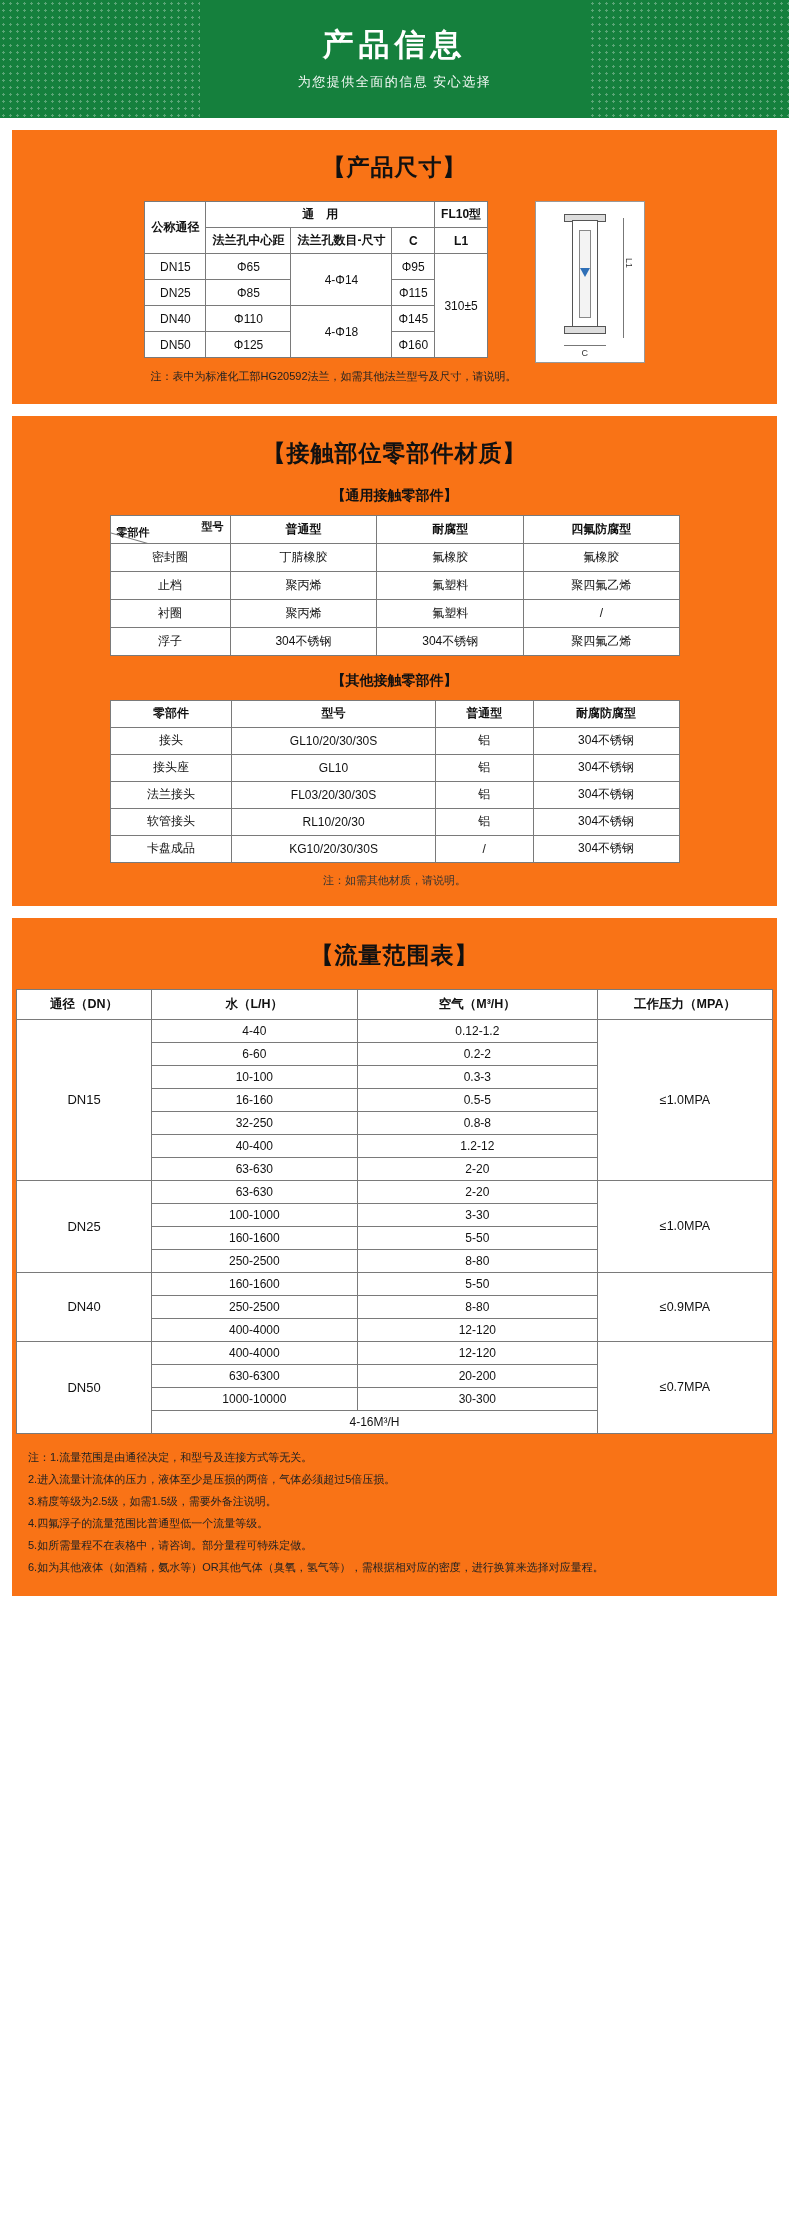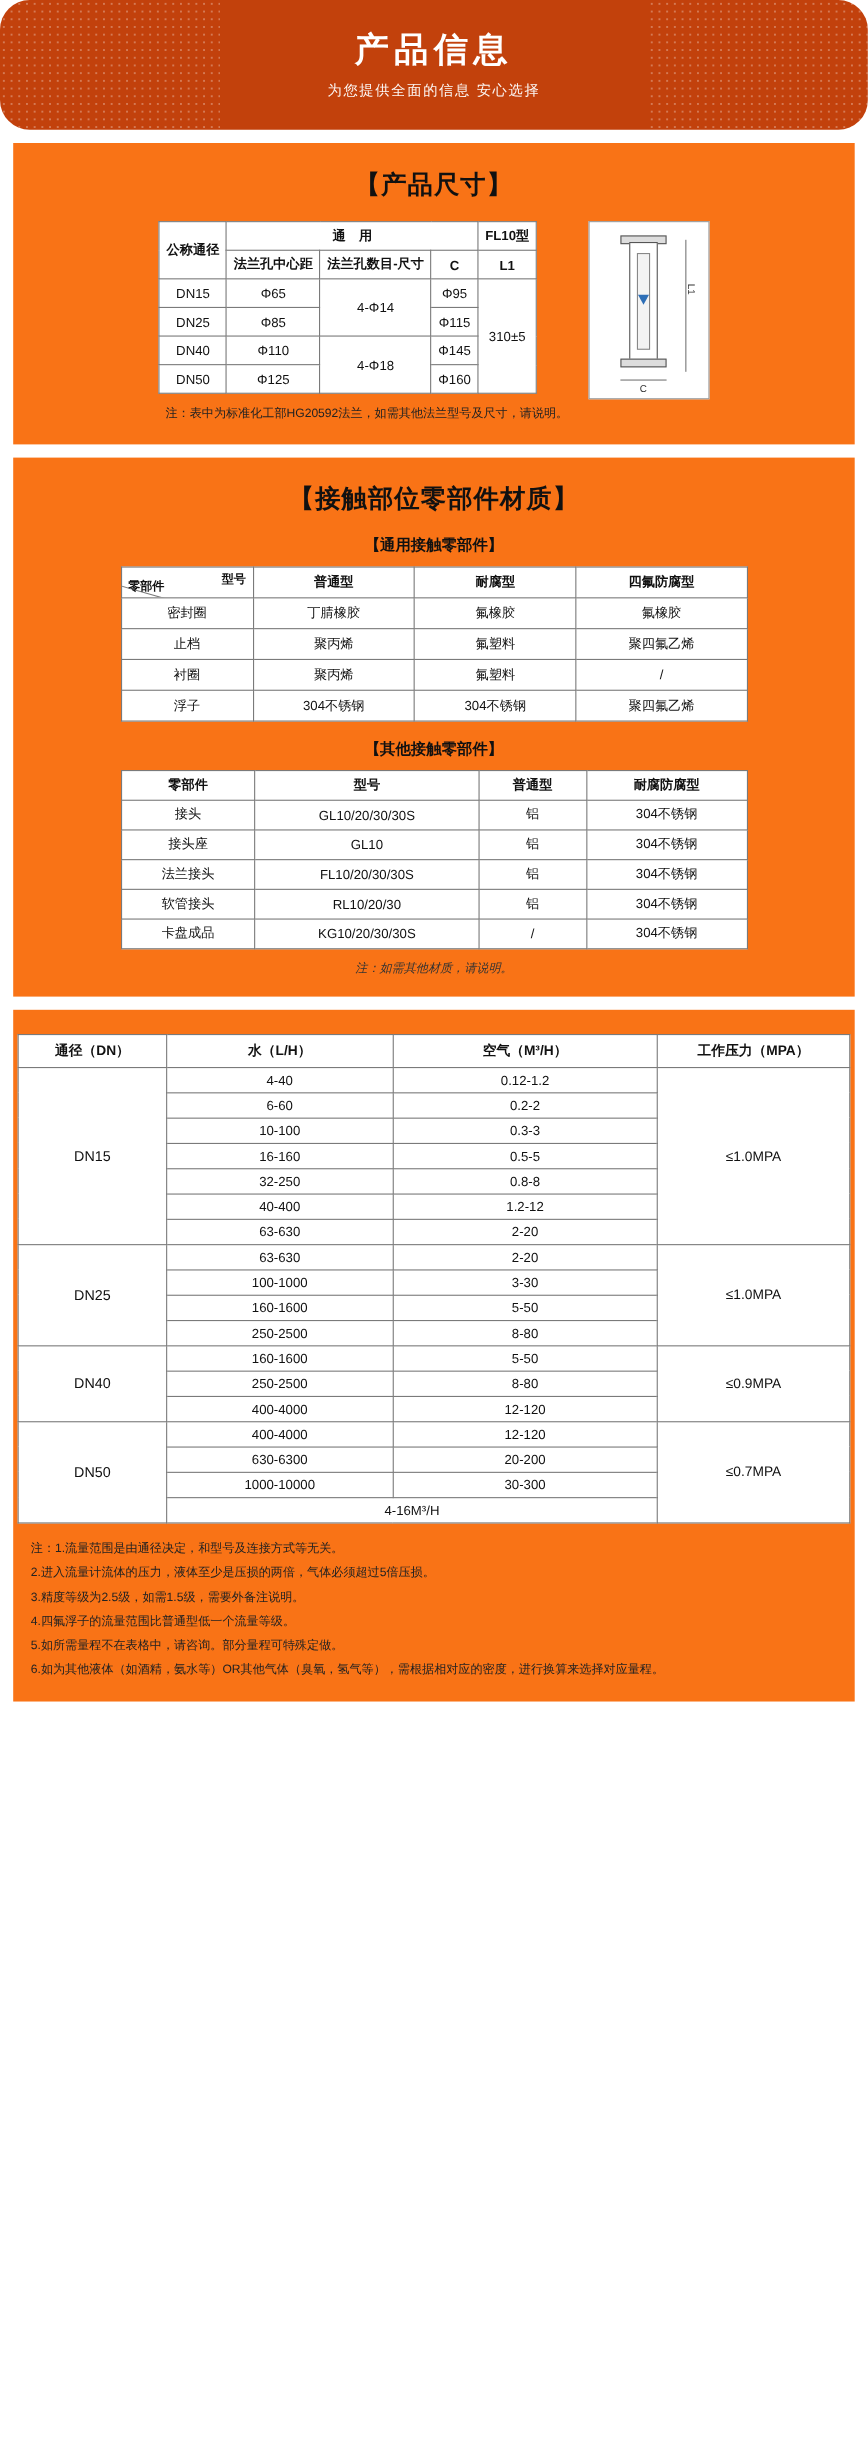--- a/index.html
+++ b/index.html
@@ -9,23 +9,22 @@
     background: #ffffff;
     font-family: "Liberation Sans", "DejaVu Sans", sans-serif;
     color: #111;
   }
   .page { width: 789px; position: relative; }
 
   
   .banner {
     position: relative;
     height: 118px;
-    background: #c2410c;
+    background: #15803d;
     overflow: hidden;
-    border-radius: 27px;
   }
   .banner .dots-left, .banner .dots-right {
     position: absolute;
     top: 0; bottom: 0;
     width: 200px;
     background-image: radial-gradient(#ffffff 1.1px, transparent 1.2px);
     background-size: 7px 7px;
     opacity: .30;
   }
   .banner .dots-left { left: 0; }
@@ -221,21 +220,20 @@
   .corner-cell .br {
     position: absolute;
     right: 6px; top: 3px;
     font-size: 11px;
   }
   .note-center {
     text-align: center;
     font-size: 11px;
     color: #333;
     margin-top: 10px;
-    font-style: italic;
   }
 
   
   table.flow { width: 757px; font-size: 12px; }
   table.flow th {
     height: 30px;
     font-weight: bold;
     font-size: 12.5px;
   }
   table.flow td { height: 23px; }
@@ -389,21 +387,21 @@
           <td>304不锈钢</td>
         </tr>
         <tr>
           <td>接头座</td>
           <td>GL10</td>
           <td>铝</td>
           <td>304不锈钢</td>
         </tr>
         <tr>
           <td>法兰接头</td>
-          <td>FL10/20/30/30S</td>
+          <td>FL03/20/30/30S</td>
           <td>铝</td>
           <td>304不锈钢</td>
         </tr>
         <tr>
           <td>软管接头</td>
           <td>RL10/20/30</td>
           <td>铝</td>
           <td>304不锈钢</td>
         </tr>
         <tr>
@@ -412,20 +410,21 @@
           <td>/</td>
           <td>304不锈钢</td>
         </tr>
       </tbody>
         </table>
     </div>
     <div class="note-center">注：如需其他材质，请说明。</div>
   </div>
 
   <div class="section sec-rel">
+    <div class="sec-title">【流量范围表】</div>
 
     <div class="center-wrap">
       <table class="grid flow">
         <tbody>
             <tr>
           <th>通径（DN）</th>
           <th>水（L/H）</th>
           <th>空气（M³/H）</th>
           <th>工作压力（MPA）</th>
         </tr>

